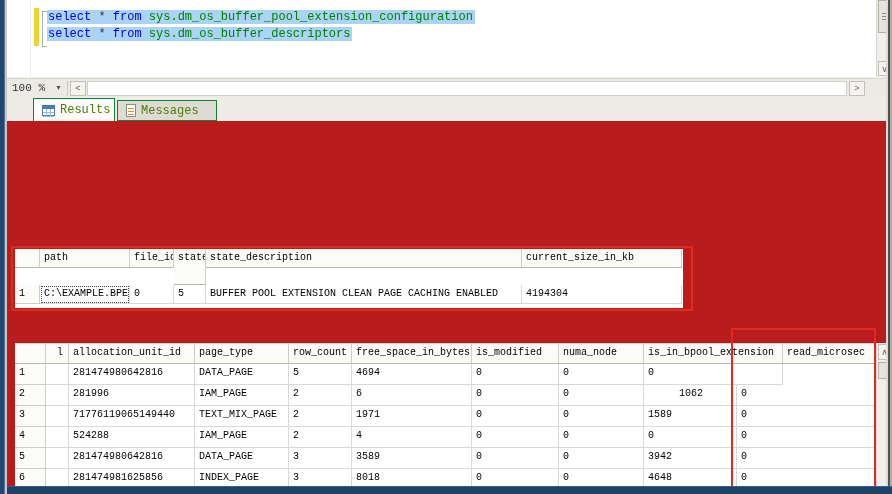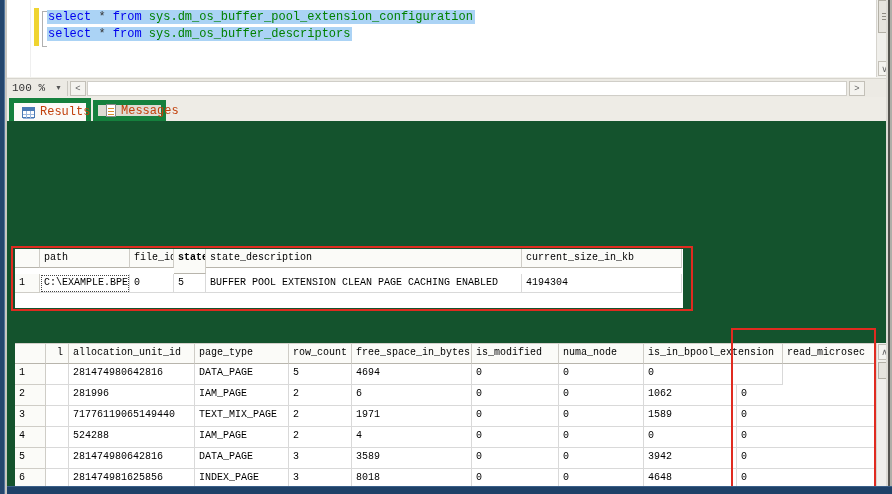--- a/index.html
+++ b/index.html
@@ -42,34 +42,34 @@
   .zoom-label { position:absolute; left:5px; top:3px; font:11px "Liberation Mono",monospace; color:#333; }
   .zoom-caret { position:absolute; left:48px; top:5px; font-size:7px; color:#555; cursor:default; }
   .hbar-sep   { position:absolute; left:60px; top:2px; width:1px; height:15px; background:#c9c7c0; }
   .hbtn-left  { left:63px; top:2px; width:16px; height:15px; line-height:13px; }
   .hs-track   { position:absolute; left:80px; top:2px; width:760px; height:15px;
     background:#ffffff; border:1px solid #d0cec8; }
   .hbtn-right { left:842px; top:2px; width:16px; height:15px; line-height:13px; }
   
   .tab-strip { position:absolute; left:7px; top:97px; width:884px; height:24px; background:#eeece6; }
   .tab { position:absolute; display:flex; align-items:center; gap:5px; padding:0 8px;
-    font:12px "Liberation Mono",monospace; color:#c2410c; border:5px solid #15803d; cursor:default; }
+    font:12px "Liberation Mono",monospace; color:#4d7c0f; border:1px solid #15803d; cursor:default;margin-left:24px; }
   .tab-results  { left:2px; top:1px; width:82px; height:23px; background:#fcfbf8; border-bottom:none; z-index:2; }
-  .tab-messages { left:86px; top:3px; width:73px; height:21px; background:#dedbd3;font-family:Liberation Mono, monospace; }
+  .tab-messages { left:86px; top:3px; width:100px; height:21px; background:#dedbd3;font-family:Liberation Mono, monospace; }
   .icon-grid { width:13px; height:11px; background:#fff; border:1px solid #4a7ab5; position:relative; flex:none; }
   .icon-grid:before { content:""; position:absolute; left:0; top:0; width:100%; height:3px; background:#4a7ab5; }
   .icon-grid:after  { content:""; position:absolute; left:0; top:3px; width:100%; height:8px;
     background:
       repeating-linear-gradient(to right,transparent 0 3px,#9cb8dd 3px 4px),
       repeating-linear-gradient(to bottom,transparent 0 3px,#9cb8dd 3px 4px); }
   .icon-note { width:10px; height:13px; background:#fff; border:1px solid #8a8a8a; position:relative; flex:none; }
   .icon-note:after { content:""; position:absolute; left:1px; top:3px; width:6px; height:7px;
     background:repeating-linear-gradient(to bottom,#d98f2f 0 1px,transparent 1px 3px); }
   
-  .results-pane { position:absolute; left:7px; top:121px; width:884px; height:365px; background:#14532d; }
+  .results-pane { position:absolute; left:7px; top:121px; width:884px; height:365px; background:#b91c1c; }
   .grid-wrap { position:absolute; background:#fff; overflow:hidden; }
   #grid1 { left:8px; top:128px; width:668px; height:59px; }
   #grid2 { left:8px; top:222px; width:861px; height:248px; border-top:1px solid #d2d0ca; }
   .grow { display:flex; }
   .gcell { flex:none; overflow:hidden; white-space:nowrap; padding:3px 2px 0 4px;
     font:10px "Liberation Mono",monospace; color:#000;
     border-right:1px solid #d9d9d9; border-bottom:1px solid #d9d9d9; background:#fff; }
   .hcell  { background:#fbfbf8; border-right:1px solid #cfcdc7; border-bottom:1px solid #b8b5ac; }
   .rncell { background:#fbfbf8; border-right:1px solid #cfcdc7; border-bottom:1px solid #cfcdc7; }
   .focus  { outline:1px dotted #444; outline-offset:-2px; }
@@ -125,21 +125,21 @@
       <span>Messages</span>
     </div>
   </div>
 
   <div class="results-pane">
     <div class="grid-wrap" id="grid1">
         <div class="grow">
           <div class="gcell hcell" style="width: 25px; height: 19px;"></div>
           <div class="gcell hcell" style="width: 90px; height: 19px;">path</div>
           <div class="gcell hcell" style="width: 44px; height: 19px;">file_id</div>
-          <div class="gcell hcell" style="width: 32px; height: 25px; font-weight: bold;">state</div>
+          <div class="gcell hcell" style="width: 32px; height: 36px;">state</div>
           <div class="gcell hcell" style="width: 316px; height: 19px;">state_description</div>
           <div class="gcell hcell" style="width: 160px; height: 19px;">current_size_in_kb</div>
         </div>
         <div class="grow">
           <div class="gcell rncell" style="width: 25px; height: 19px;">1</div>
           <div class="gcell focus" style="width: 90px; height: 19px;">C:\EXAMPLE.BPE</div>
           <div class="gcell" style="width: 44px; height: 19px;">0</div>
           <div class="gcell" style="width: 32px; height: 19px;">5</div>
           <div class="gcell" style="width: 316px; height: 19px;">BUFFER POOL EXTENSION CLEAN PAGE CACHING ENABLED</div>
           <div class="gcell" style="width: 160px; height: 19px;">4194304</div>
@@ -173,21 +173,21 @@
         </div>
         <div class="grow">
           <div class="gcell rncell" style="width: 31px; height: 21px;">2</div>
           <div class="gcell" style="width: 23px; height: 21px;"></div>
           <div class="gcell" style="width: 126px; height: 21px;">281996</div>
           <div class="gcell" style="width: 94px; height: 21px;">IAM_PAGE</div>
           <div class="gcell" style="width: 63px; height: 21px;">2</div>
           <div class="gcell" style="width: 120px; height: 21px;">6</div>
           <div class="gcell" style="width: 87px; height: 21px;">0</div>
           <div class="gcell" style="width: 85px; height: 21px;">0</div>
-          <div class="gcell" style="width: 93px; height: 21px;">1062</div>
+          <div class="gcell" style="width: 93px; height: 21px; text-align: center;">1062</div>
           <div class="gcell" style="width: 139px; height: 21px;">0</div>
         </div>
         <div class="grow">
           <div class="gcell rncell" style="width: 31px; height: 21px;">3</div>
           <div class="gcell" style="width: 23px; height: 21px;"></div>
           <div class="gcell" style="width: 126px; height: 21px;">71776119065149440</div>
           <div class="gcell" style="width: 94px; height: 21px;">TEXT_MIX_PAGE</div>
           <div class="gcell" style="width: 63px; height: 21px;">2</div>
           <div class="gcell" style="width: 120px; height: 21px;">1971</div>
           <div class="gcell" style="width: 87px; height: 21px;">0</div>

